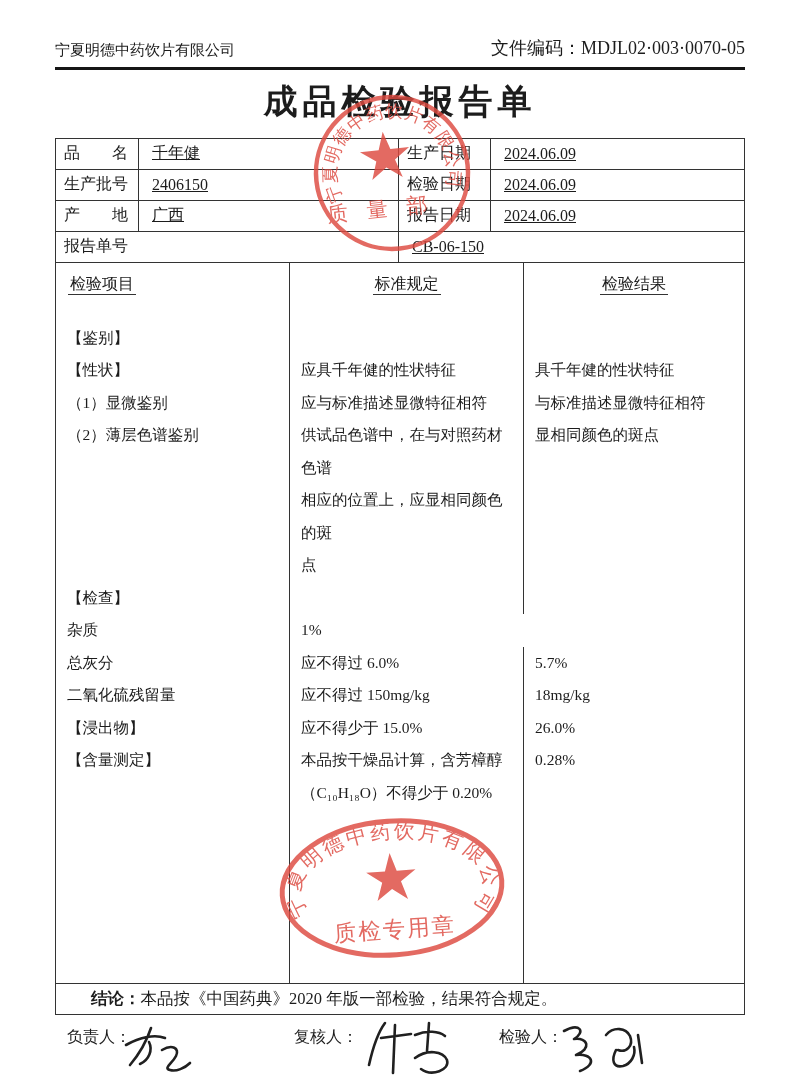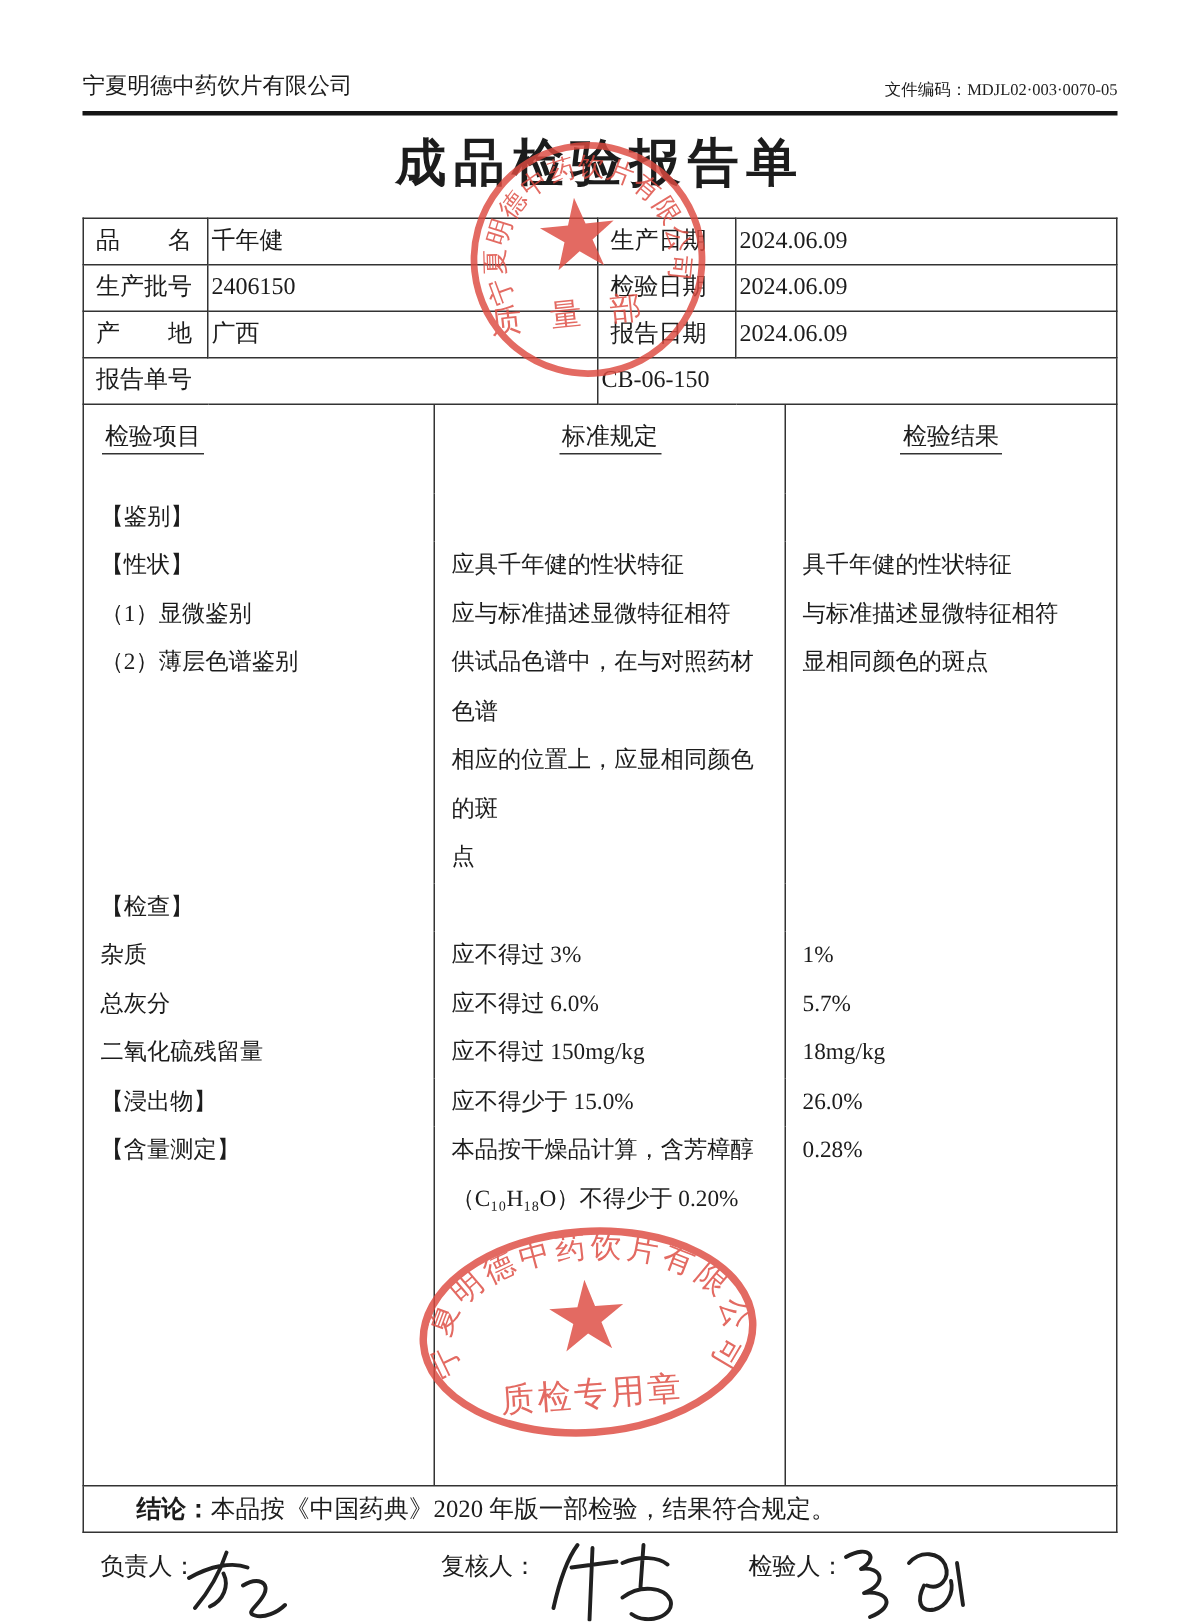--- a/index.html
+++ b/index.html
@@ -8,28 +8,28 @@
     width:800px; height:1081px;
     font-family:"Liberation Serif","DejaVu Serif",serif;
     color:#1c1c1c;
   }
   .page { position:relative; width:800px; height:1081px; background:#fff; overflow:hidden; }
   .content { position:absolute; left:55px; top:0; width:690px; }
 
   
   .hdr { display:flex; justify-content:space-between; align-items:flex-end; padding-top:36px; }
   .hdr .company { font-size:15px; }
-  .hdr .doccode { font-size:11px;margin-top:16px; }
+  .hdr .doccode { font-size:18px; }
   .rule { height:2.5px; background:#151515; margin-top:7px; }
   .title { text-align:center; font-size:34px; font-weight:bold; letter-spacing:5px; margin-top:9px; }
 
   
   .info-table { margin-top:13px; border:1px solid #333; border-collapse:collapse; width:690px; table-layout:fixed; }
   .info-table td { border:1px solid #333; height:31px; font-size:16px; padding:0 8px; vertical-align:middle; }
-  .info-table td.val { padding-left:2px; }
+  .info-table td.val { padding-left:13px;text-decoration:underline; }
 
   
   .main-table { border:1px solid #333; border-top:none; width:690px; }
   .m-head { display:grid; grid-template-columns:233px 234px 1fr; height:46px; }
   .m-head > div { padding-top:11px; font-size:16px; text-align:center; }
   .m-head > div:nth-child(1){ text-align:left; padding-left:12px; }
   .m-head > div:nth-child(n+2){ border-left:1px solid #333; }
   .m-head span { border-bottom:1px solid #333; padding:0 2px 2px 2px; }
   .m-body { height:674px; display:flex; flex-direction:column; overflow:hidden; }
   .b-row { display:grid; grid-template-columns:233px 234px 1fr; }
@@ -141,21 +141,20 @@
 点</div>
             <div>显相同颜色的斑点</div>
           </div>
           <div class="b-row">
             <div>【检查】</div>
             <div></div>
             <div></div>
           </div>
           <div class="b-row">
             <div>杂质</div>
-            <div>应不得过 3%</div>
             <div>1%</div>
           </div>
           <div class="b-row">
             <div>总灰分</div>
             <div>应不得过 6.0%</div>
             <div>5.7%</div>
           </div>
           <div class="b-row">
             <div>二氧化硫残留量</div>
             <div>应不得过 150mg/kg</div>

